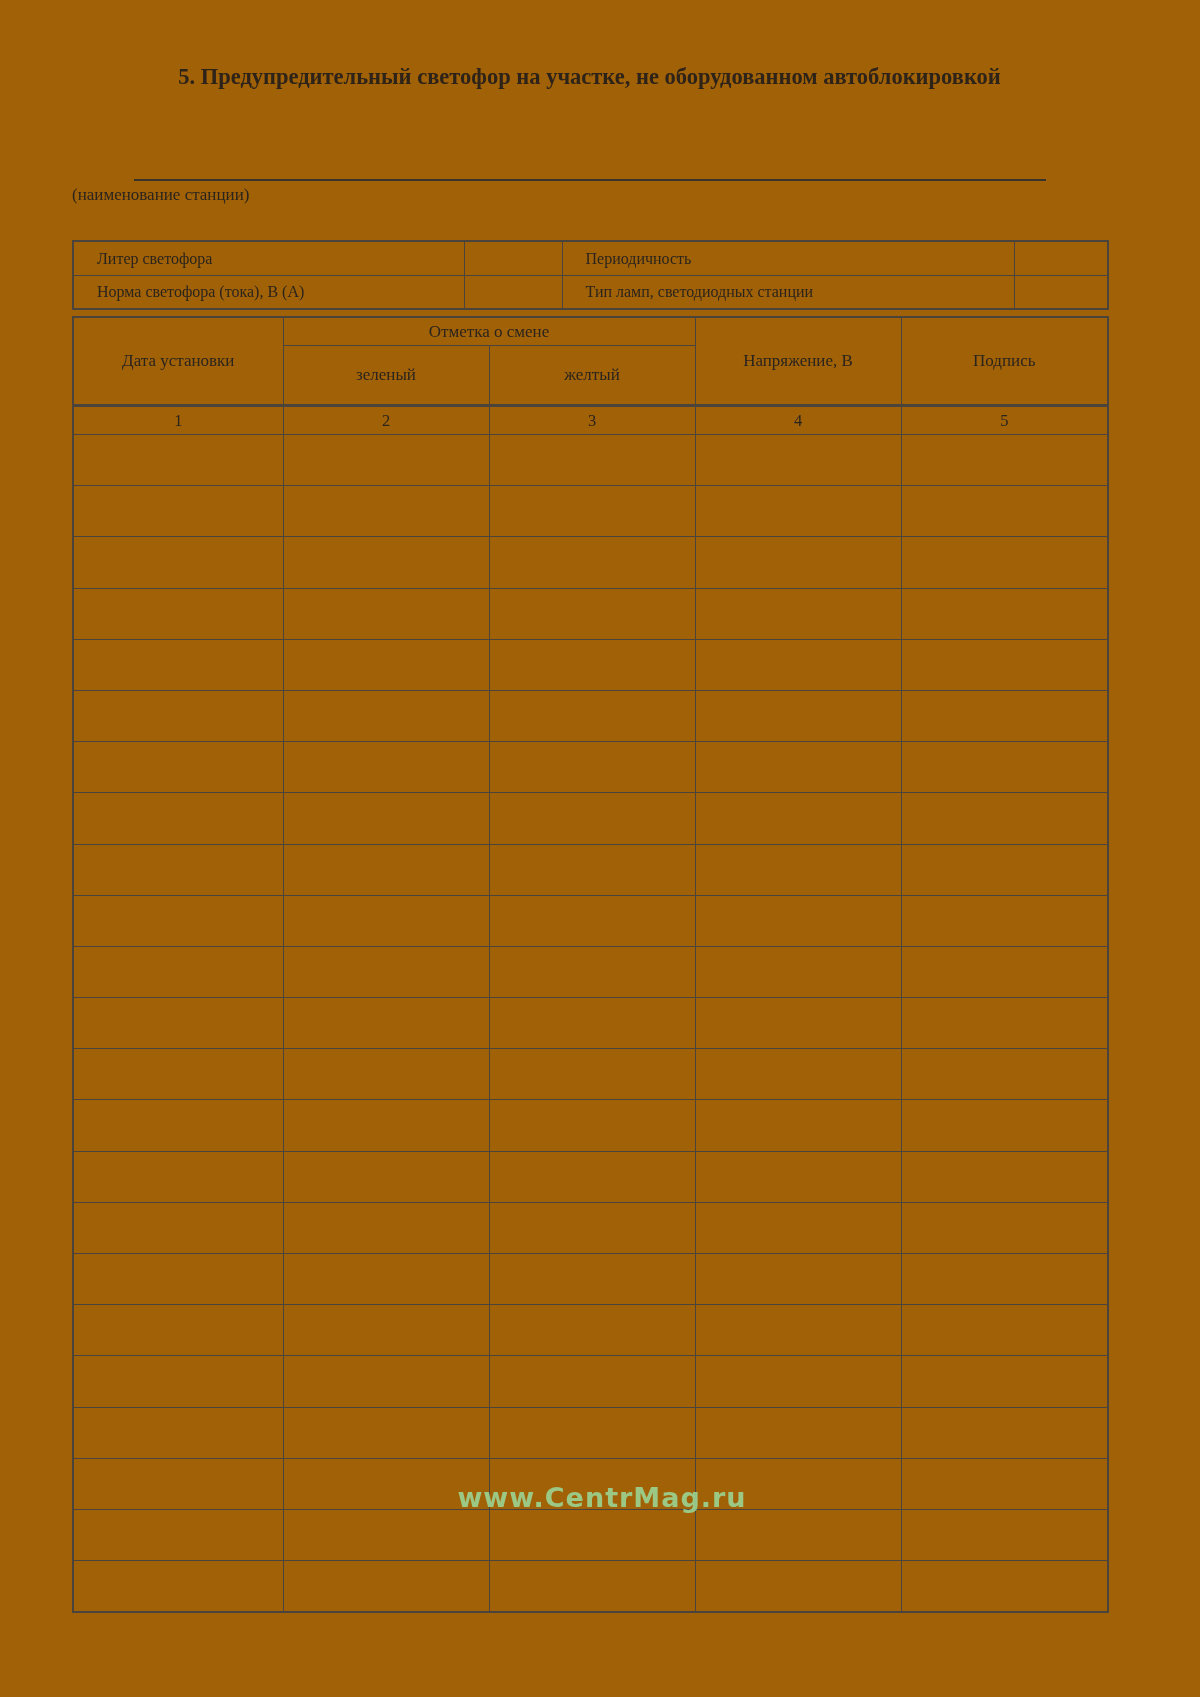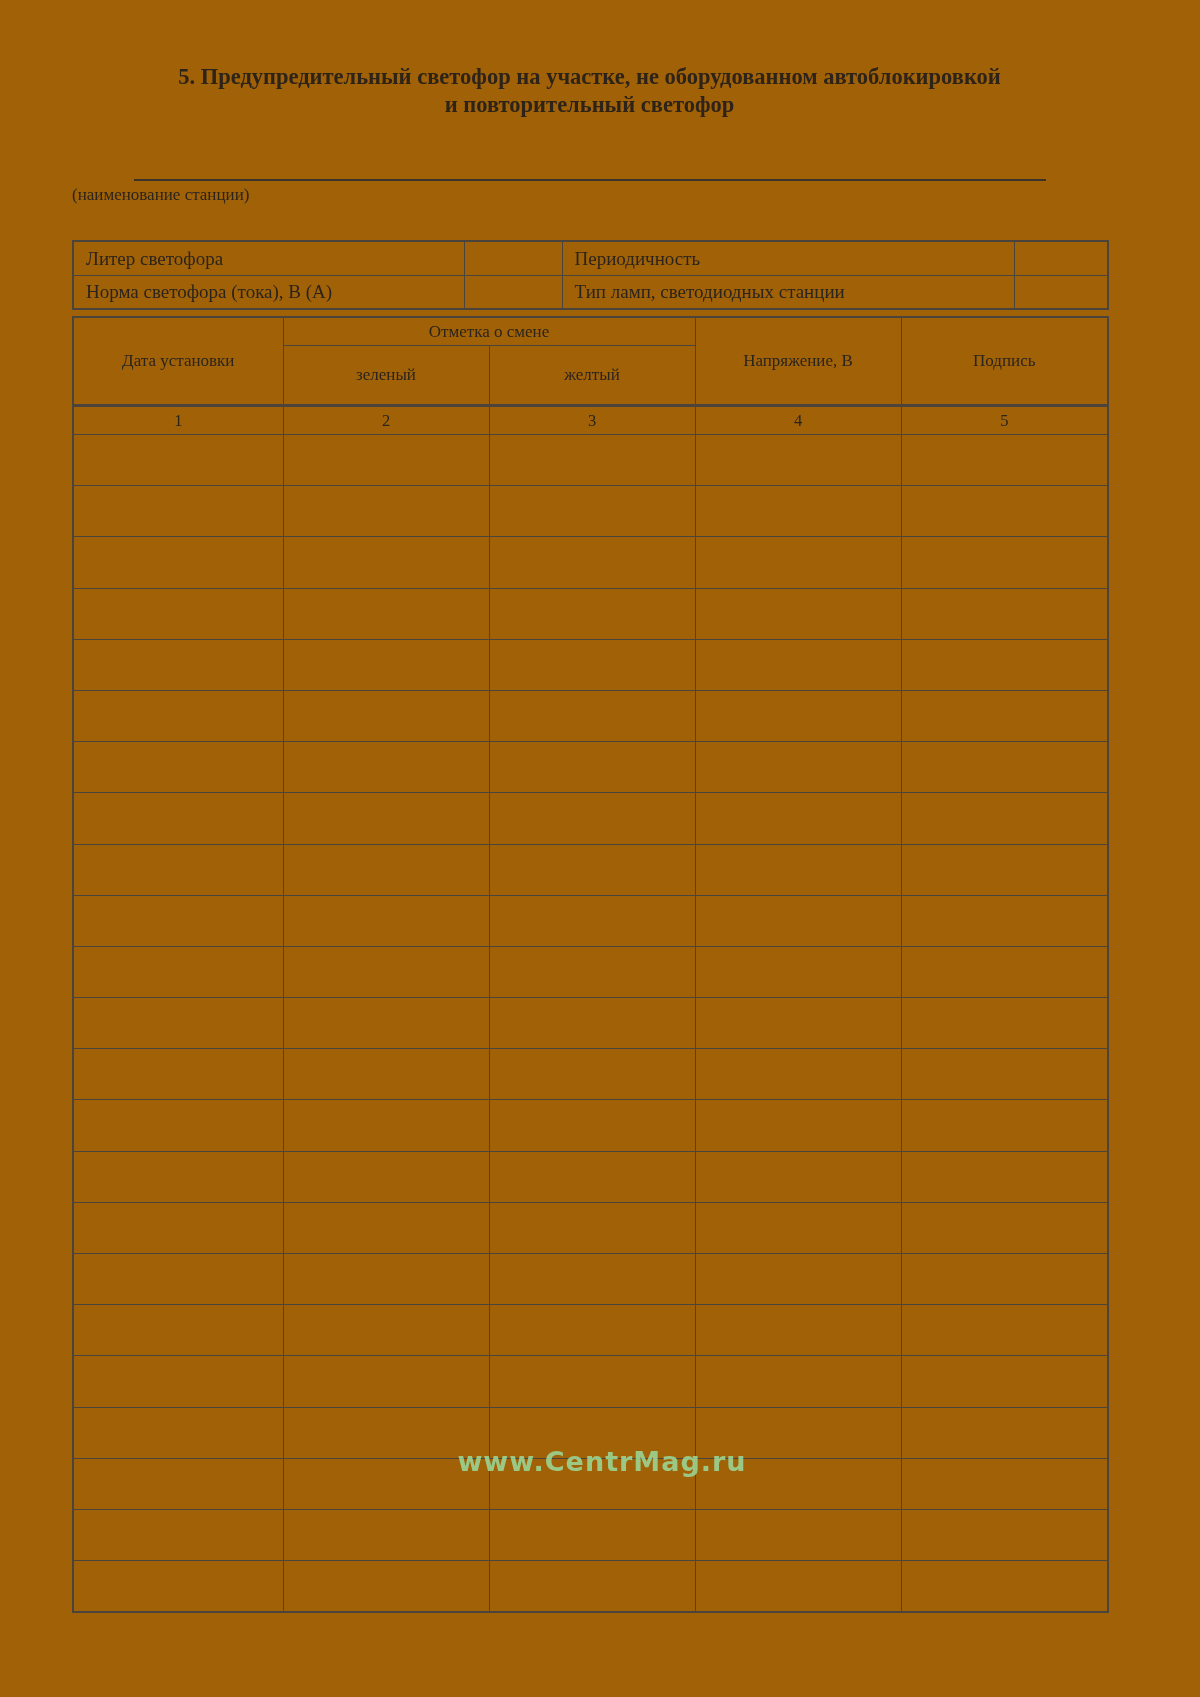--- a/index.html
+++ b/index.html
@@ -50,22 +50,22 @@
   }
   .info-table {
     position: absolute;
     top: 240px;
     left: 72px;
     width: 1035px;
     border: 2px solid #4b443d;
   }
   .info-table td {
     border: 1.5px solid #4b443d;
-    font-size: 19px;
-    padding: 2px 4px 2px 12px;
+    font-size: 16px;
+    padding: 2px 4px 2px 23px;
     vertical-align: middle;
     white-space: nowrap;
     overflow: hidden;
   }
   .info-table tr.r1 td { height: 29px; }
   .info-table tr.r2 td { height: 28px; }
   .main-table {
     position: absolute;
     top: 316px;
     left: 72px;
@@ -105,21 +105,20 @@
     z-index: 5;
   }
 </style>
 </head>
 <body>
 
 <div class="page">
 
   <div class="title">
     <div>5. Предупредительный светофор на участке, не оборудованном автоблокировкой</div>
-    <div>и повторительный светофор</div>
   </div>
 
   <div class="station-line"></div>
   <div class="station-caption">(наименование станции)</div>
 
   <table class="info-table">
     <colgroup>
       <col style="width:391px">
       <col style="width:98px">
       <col style="width:452px">
@@ -326,15 +325,15 @@
         <tr>
           <td></td>
           <td></td>
           <td></td>
           <td></td>
           <td></td>
         </tr>
       </tbody>
   </table>
 
-  <div class="watermark" style="color: rgb(155, 219, 155);">www.CentrMag.ru</div>
+  <div class="watermark" style="color: rgb(155, 219, 155); margin-top: 36px;">www.CentrMag.ru</div>
 
 </div>
 
 </body></html>

